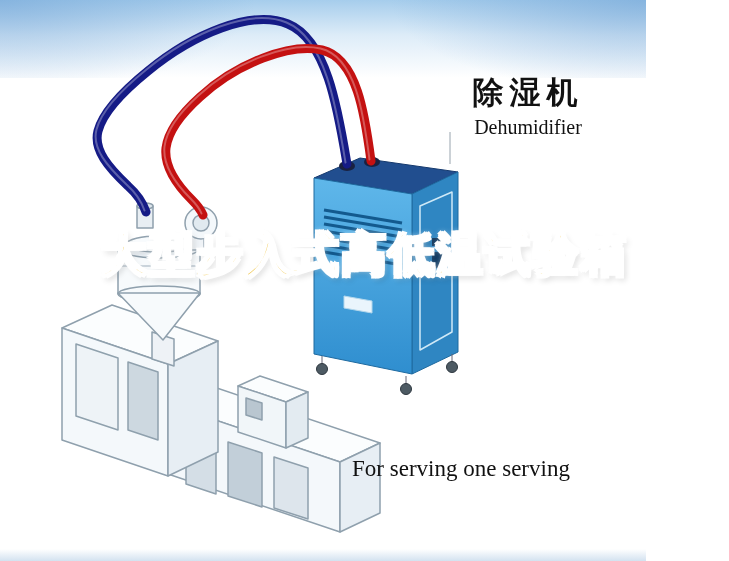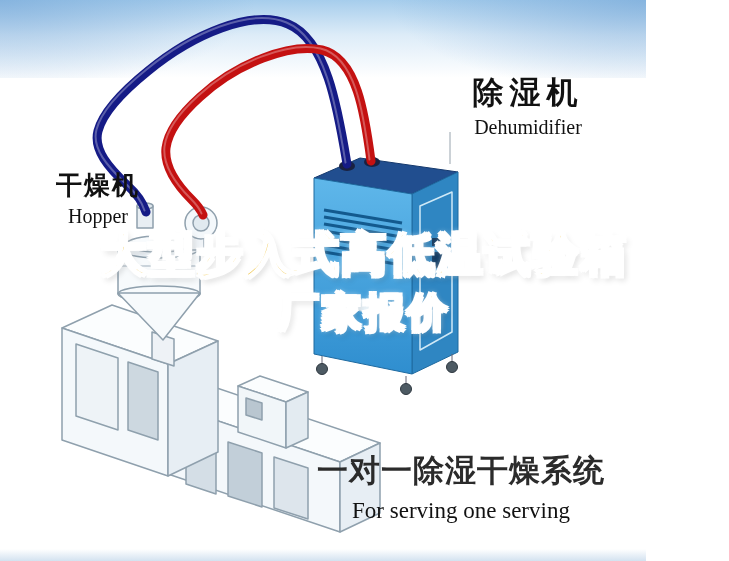--- a/index.html
+++ b/index.html
@@ -142,28 +142,22 @@
       <path class="hose hose-red" d="M 371 161 C 365 115, 357 58, 322 50 C 290 43, 237 63, 200 97 C 180 115, 168 132, 166 148 C 164 166, 176 184, 192 200 C 197 205, 201 210, 203 215"></path>
       <path class="hose-shine" transform="translate(-1.5,-1.5)" d="M 371 161 C 365 115, 357 58, 322 50 C 290 43, 237 63, 200 97 C 180 115, 168 132, 166 148 C 164 166, 176 184, 192 200 C 197 205, 201 210, 203 215"></path>
     </g>
   </svg>
 
   <div class="label label-dehumidifier">
     <div class="cn">除湿机</div>
     <div class="en">Dehumidifier</div>
   </div>
 
-  <div class="label label-hopper">
-    <div class="cn">干燥机</div>
-    <div class="en">Hopper</div>
-  </div>
 
   <div class="main-title">
     <div class="line1">大型步入式高低温试验箱</div>
-    <div class="line2">厂家报价</div>
   </div>
 
   <div class="label label-system">
-    <div class="cn">一对一除湿干燥系统</div>
     <div class="en">For serving one serving</div>
   </div>
 
 </div>
 
 </body></html>

